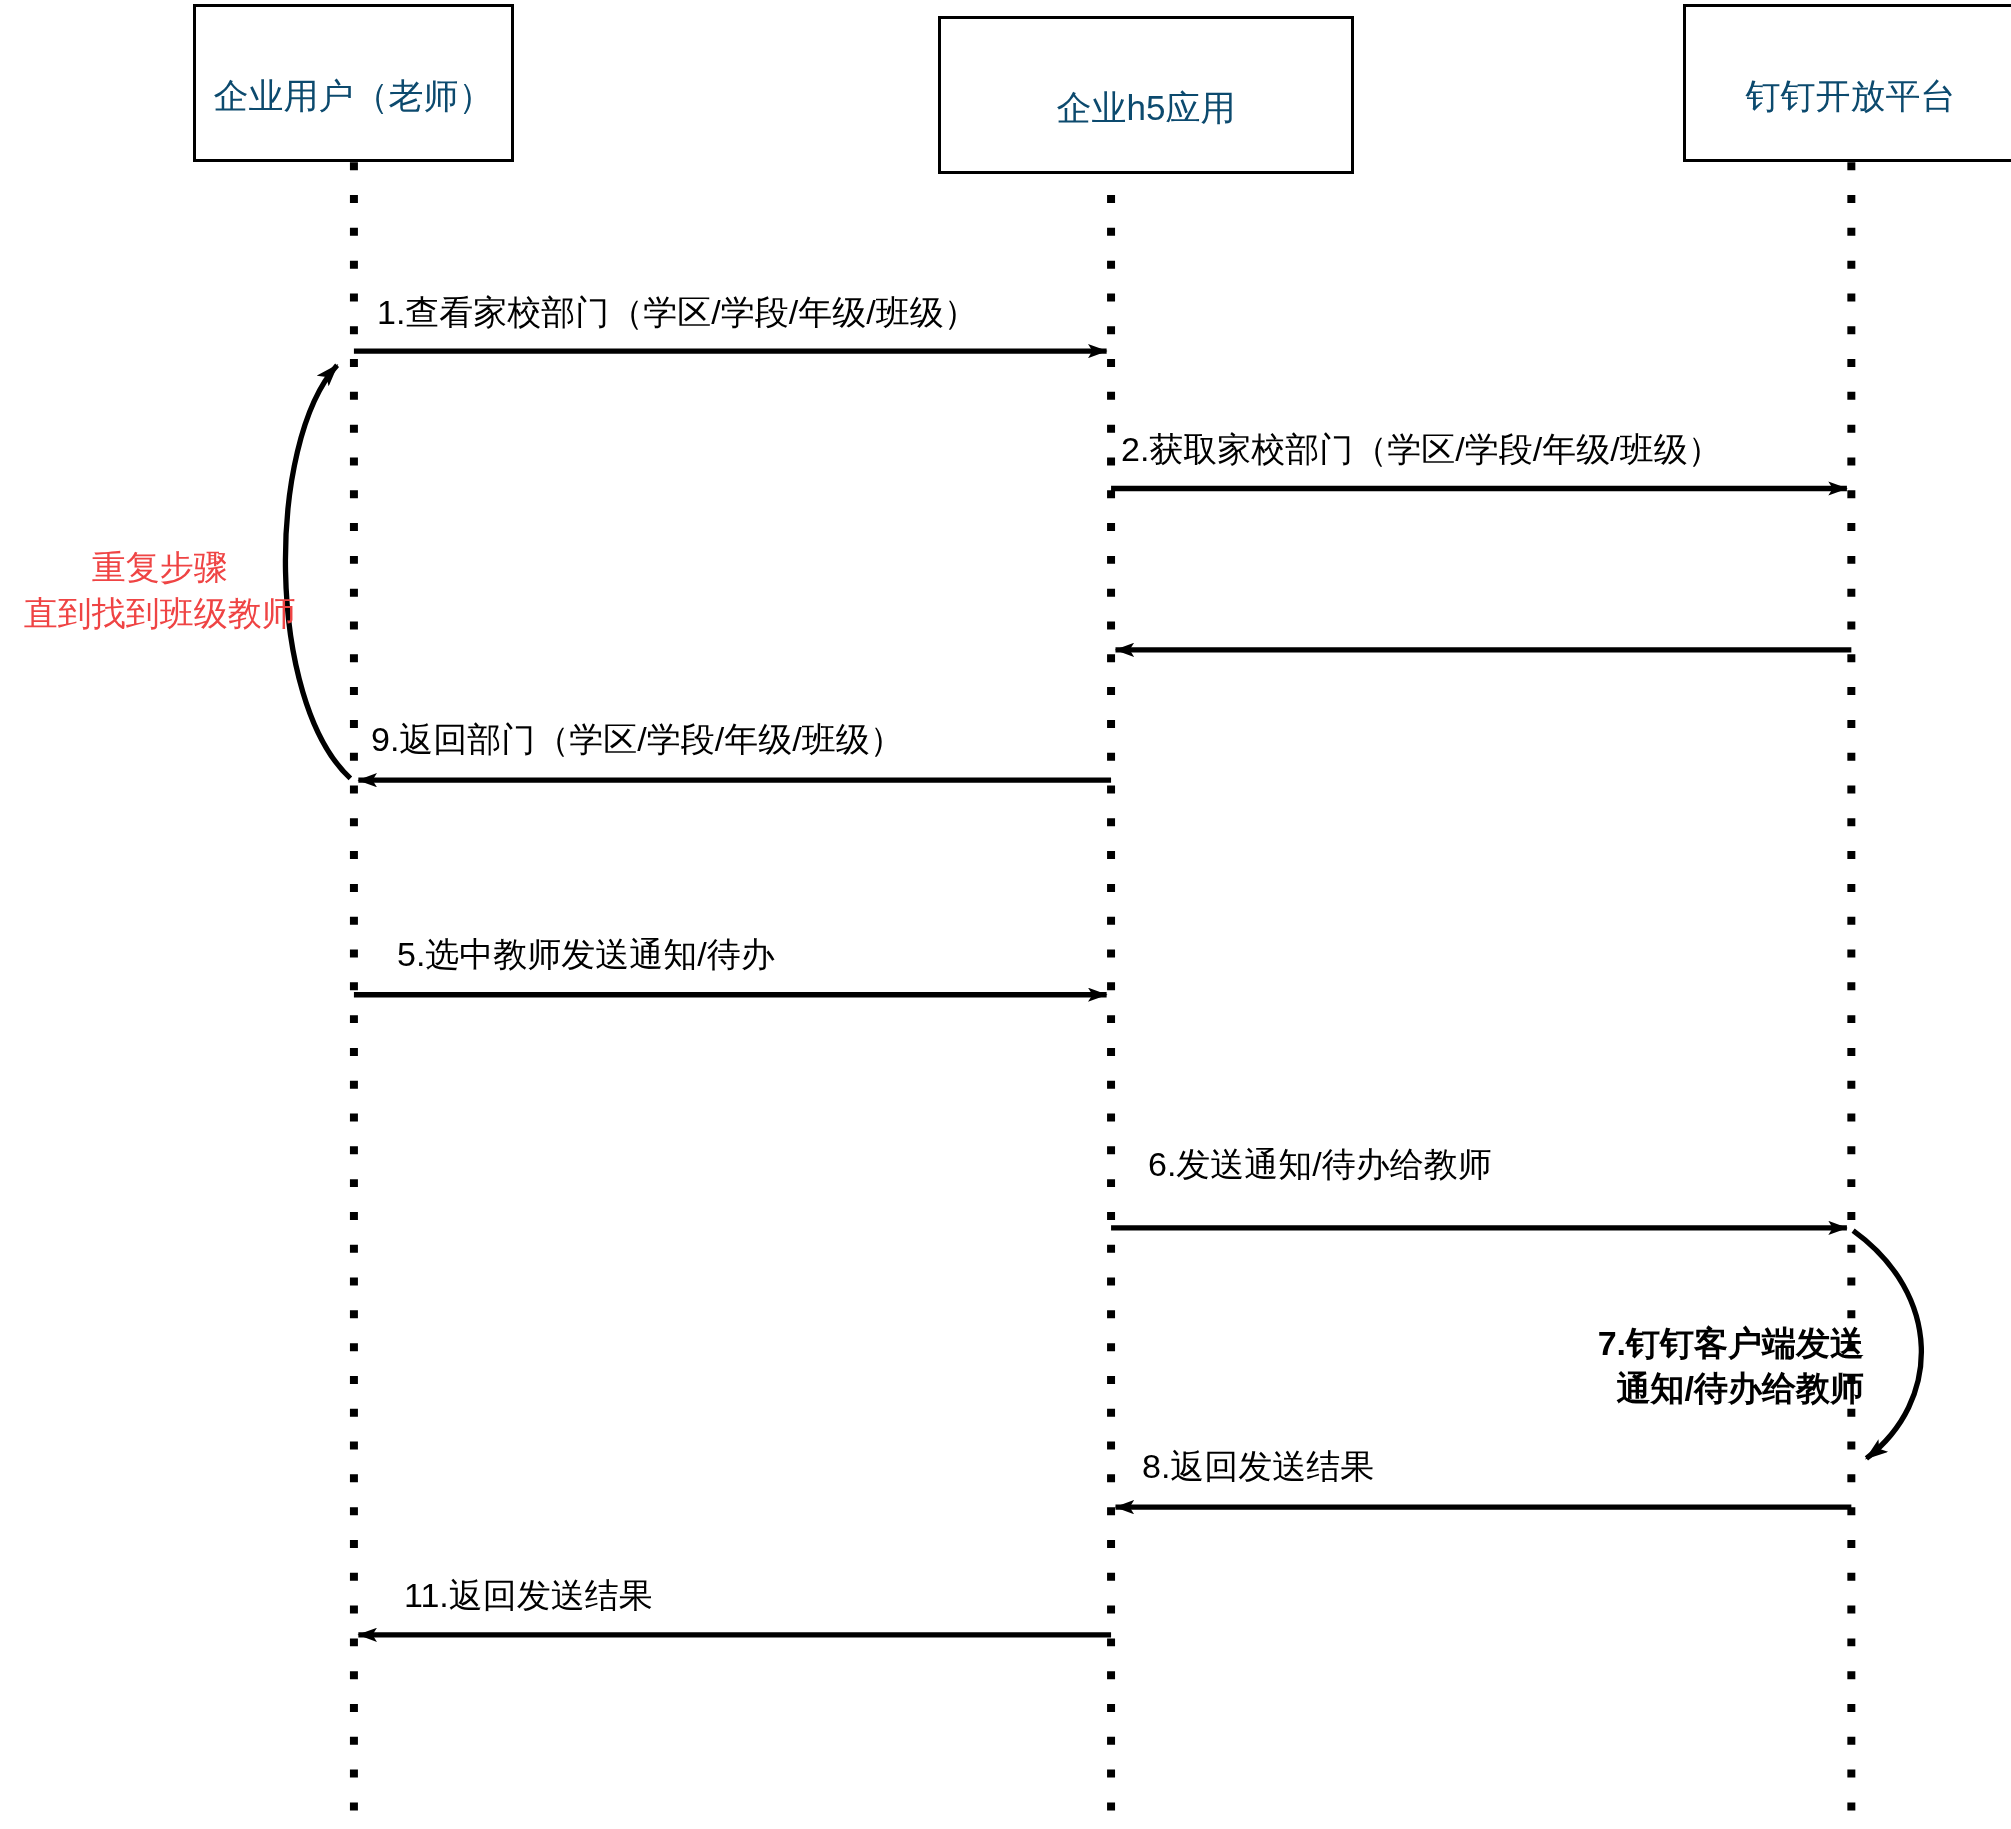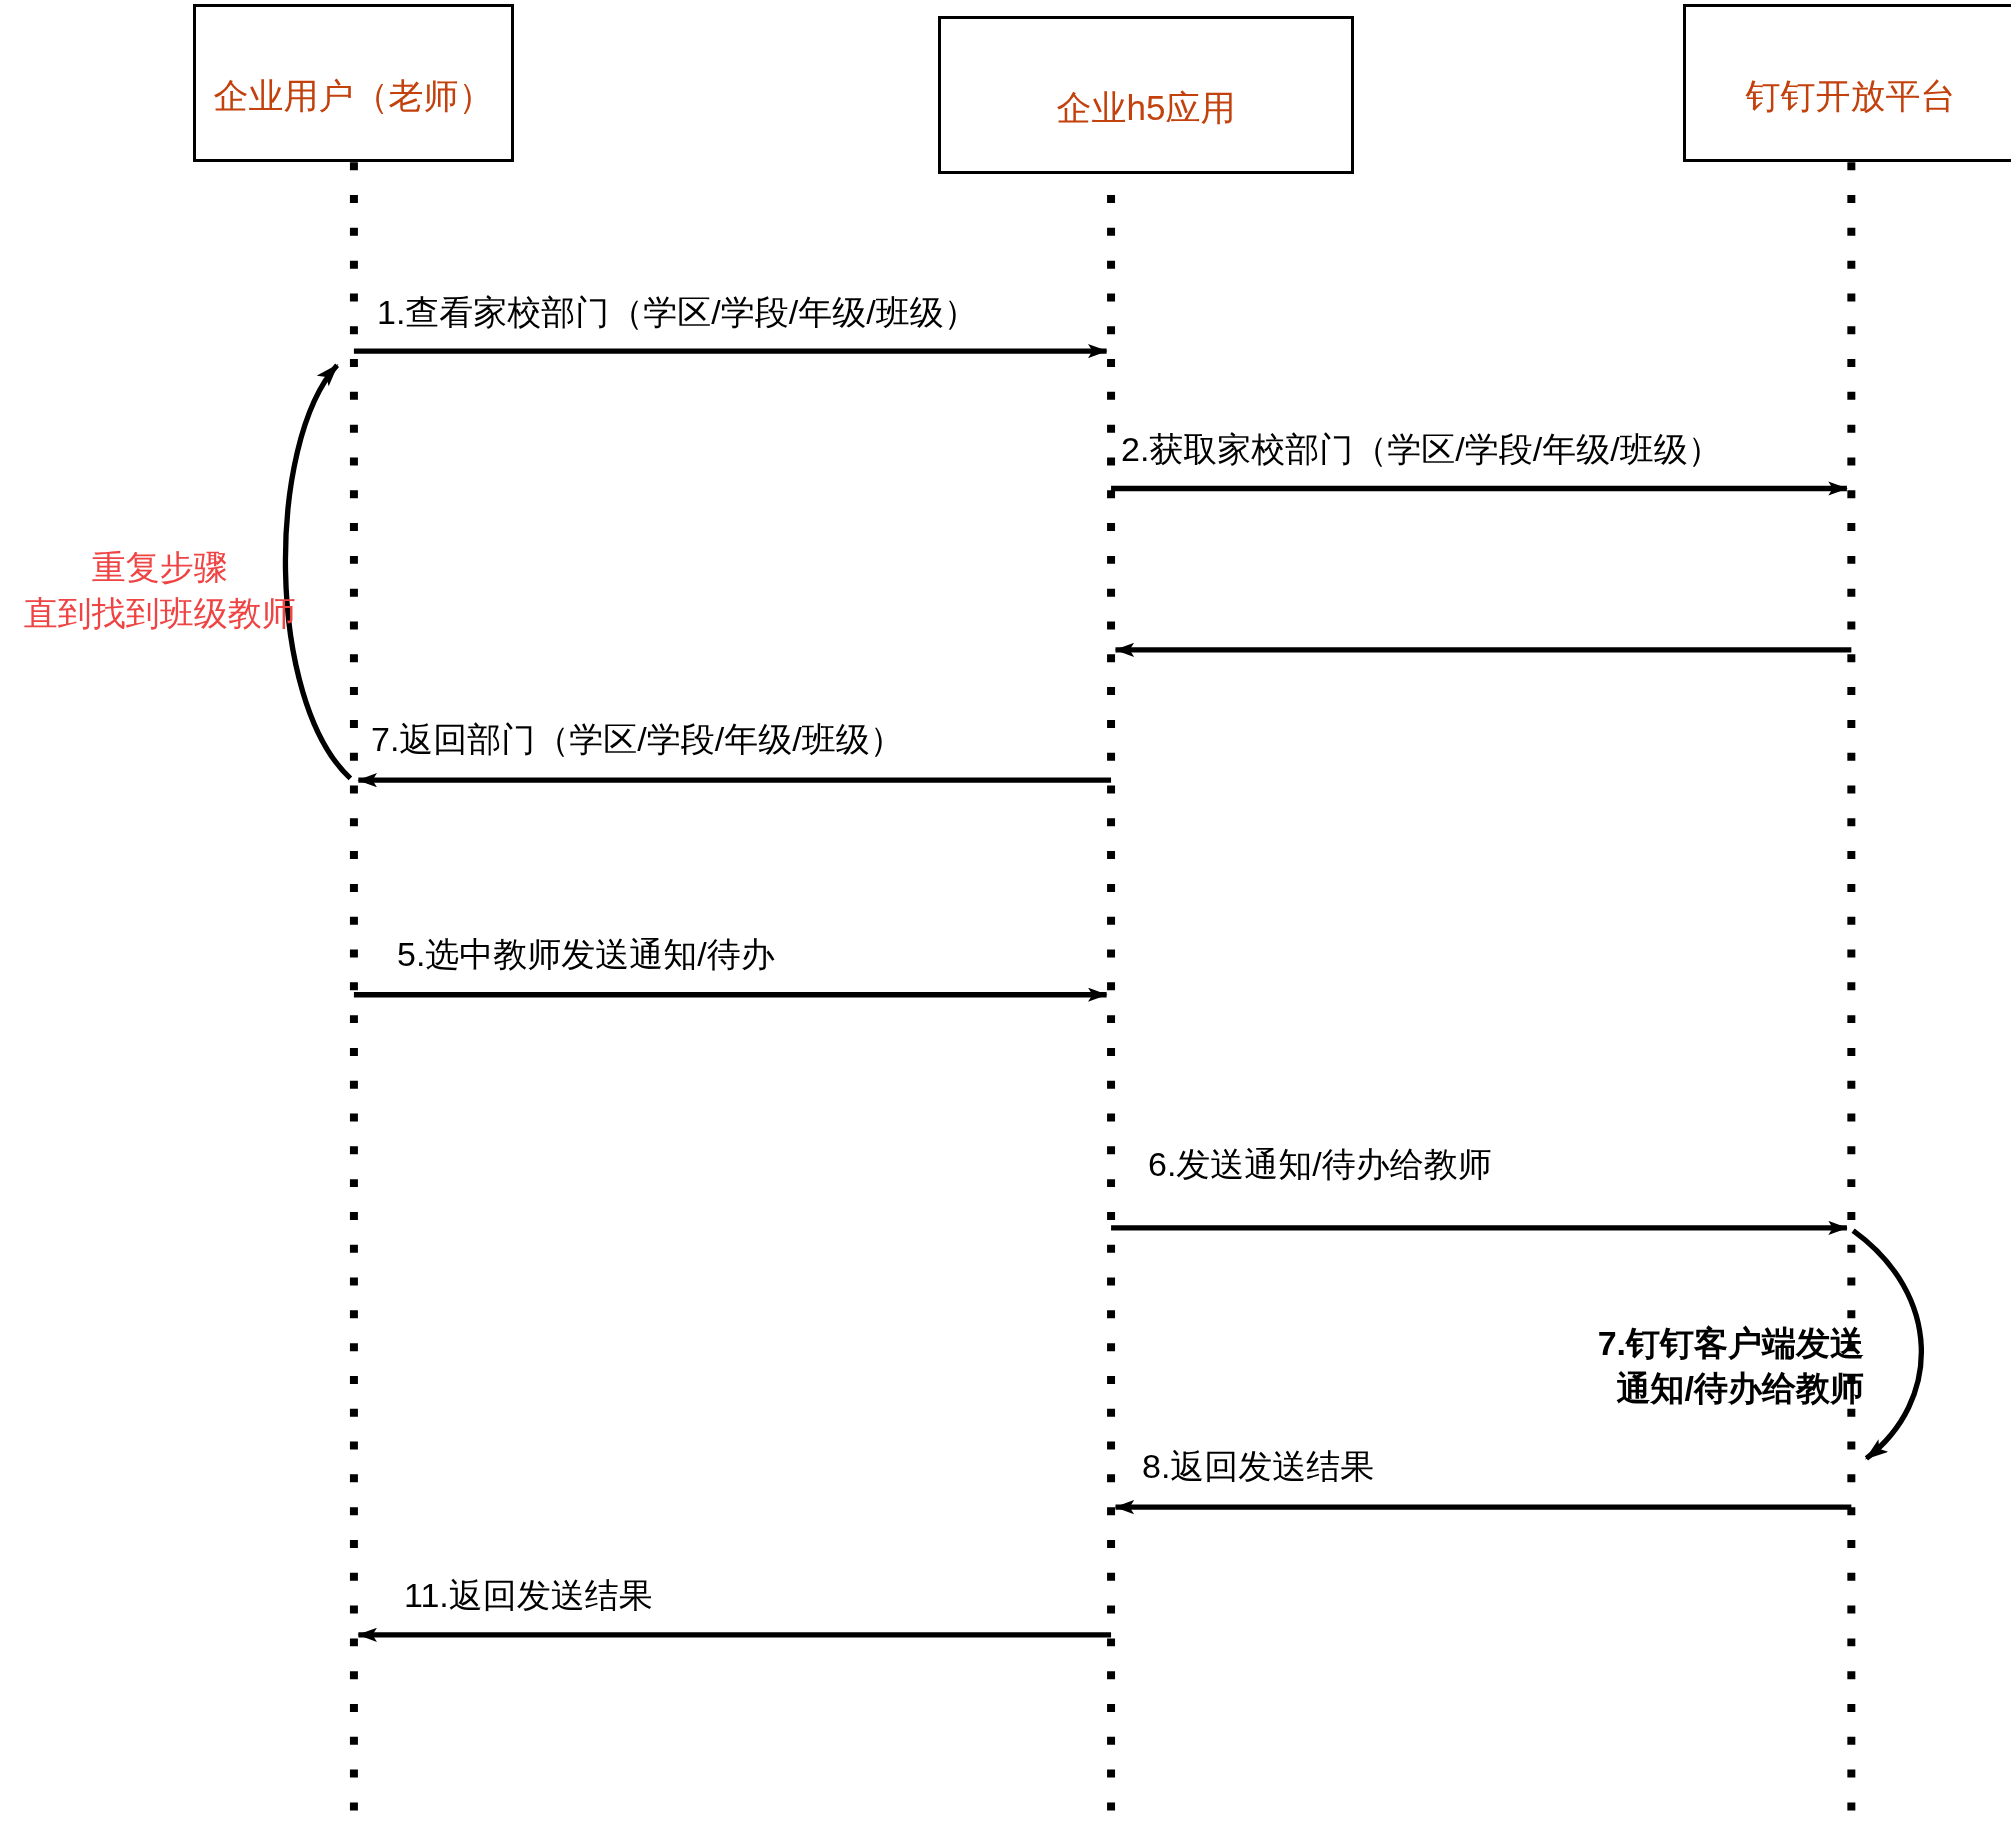--- a/index.html
+++ b/index.html
@@ -30,21 +30,21 @@
     box-sizing: border-box;
     border: 3.5px solid #000000;
     background: #ffffff;
     display: flex;
     align-items: center;
     justify-content: center;
   }
   .actor-label {
     font-size: 35px;
     line-height: 1.2;
-    color: #c2410c;
+    color: #0c4a6e;
     white-space: nowrap;
     margin-top: 26px;
   }
   .msg-label {
     position: absolute;
     font-size: 34px;
     line-height: 1.32;
     color: #000000;
     white-space: nowrap;
   }
@@ -119,21 +119,21 @@
 
   <div class="actor-box" style="left:1683px; top:4.4px; width:335px; height:158px;">
     <span class="actor-label">钉钉开放平台</span>
   </div>
 
   <div class="msg-label" style="left:377px; top:290px;">1.查看家校部门（学区/学段/年级/班级）</div>
 
   <div class="msg-label" style="left:1121px; top:427px;">2.获取家校部门（学区/学段/年级/班级）</div>
 
 
-  <div class="msg-label" style="left:371px; top:717px;">7.返回部门（学区/学段/年级/班级）</div>
+  <div class="msg-label" style="left:371px; top:717px;">9.返回部门（学区/学段/年级/班级）</div>
 
   <div class="msg-label" style="left:397px; top:932px;">5.选中教师发送通知/待办</div>
 
   <div class="msg-label" style="left:1148px; top:1142px;">6.发送通知/待办给教师</div>
 
   <div class="msg-label multiline" style="left:1580px; top:1321px; text-align:right; width:284px;font-weight:bold;">7.钉钉客户端发送
 通知/待办给教师</div>
 
   <div class="msg-label" style="left:1142px; top:1444px;">8.返回发送结果</div>
 

